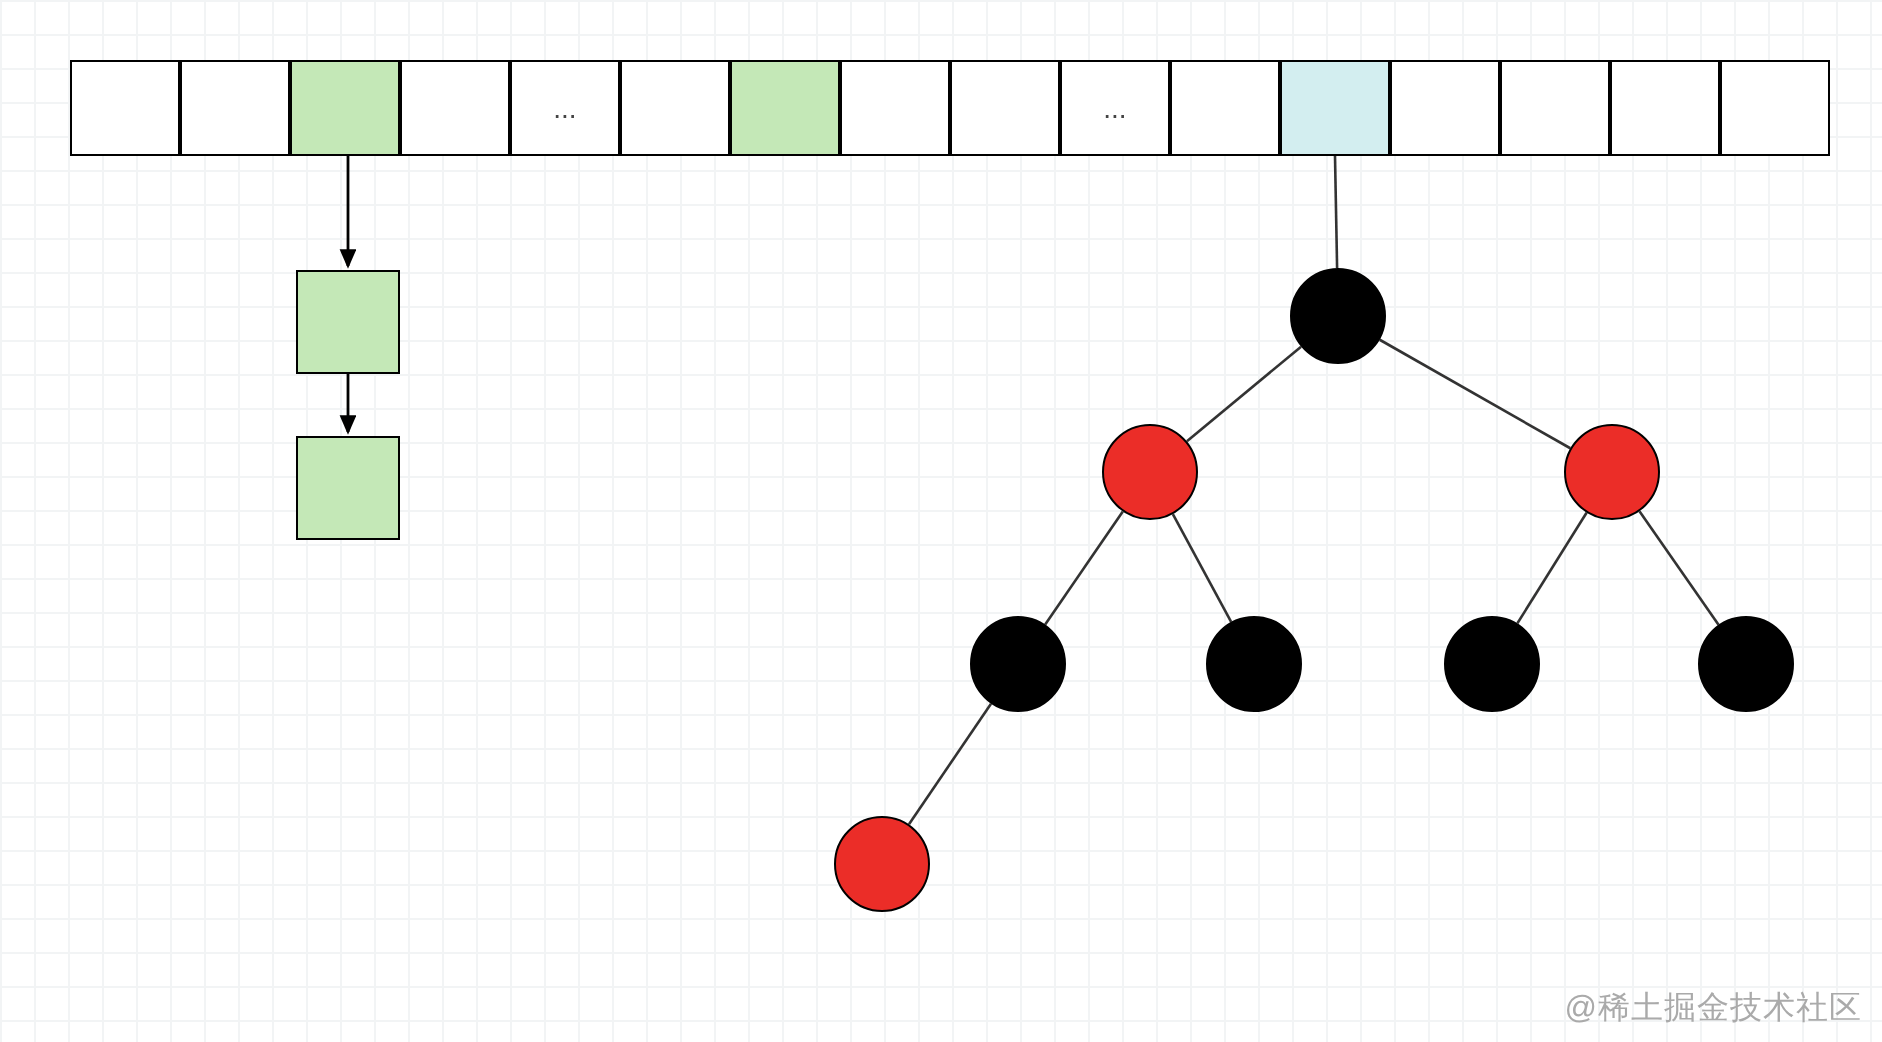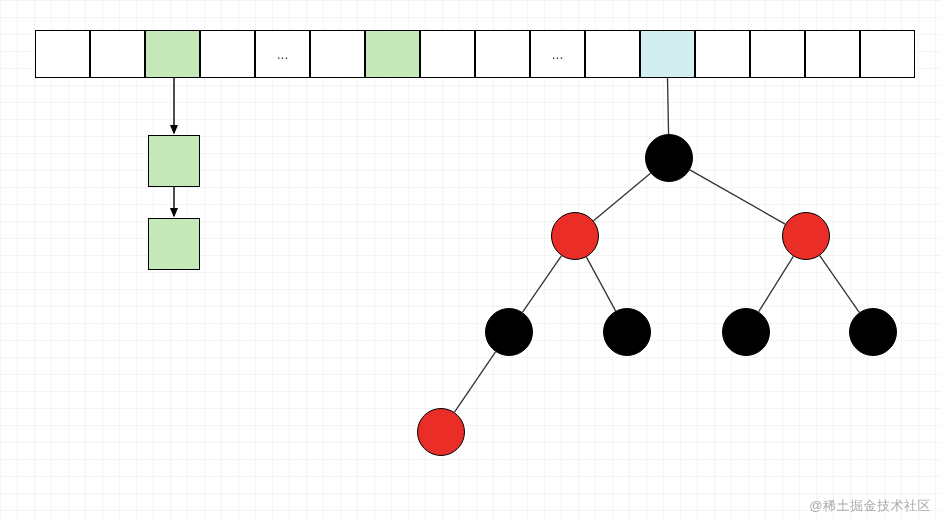--- a/index.html
+++ b/index.html
@@ -8,21 +8,21 @@
   .cell{position:absolute;box-sizing:border-box;border:1px solid #000;background:#fff;display:flex;align-items:center;justify-content:center;font-size:14px;color:#444}
   .green{background:#c4e8b7}
   .cyan{background:#d3eef0}
   .node{position:absolute;border-radius:50%;border:1px solid #000;box-sizing:border-box}
   .black{background:#000}
   .red{background:#eb2d28}
   svg.edges{position:absolute;inset:0;pointer-events:none}
   .arrow{stroke:#000;stroke-width:1.4;fill:none}
   .ah{fill:#000}
   .tree-line{stroke:#333;stroke-width:1.3;fill:none}
-  .watermark{position:absolute;right:10px;bottom:6px;font-size:13px;color:#aaa;letter-spacing:.5px}
+  .watermark{position:absolute;right:10px;bottom:6px;font-size:16px;color:#aaa;letter-spacing:.5px}
 </style>
 </head>
 <body>
 <div class="canvas">
   <div class="grid"></div>
   <svg class="edges" width="941" height="521">
     <defs>
       <marker id="ah" markerWidth="8" markerHeight="8" refX="6" refY="3" orient="auto">
         <path class="ah" d="M0,0 L7,3 L0,6 Z"></path>
       </marker>

